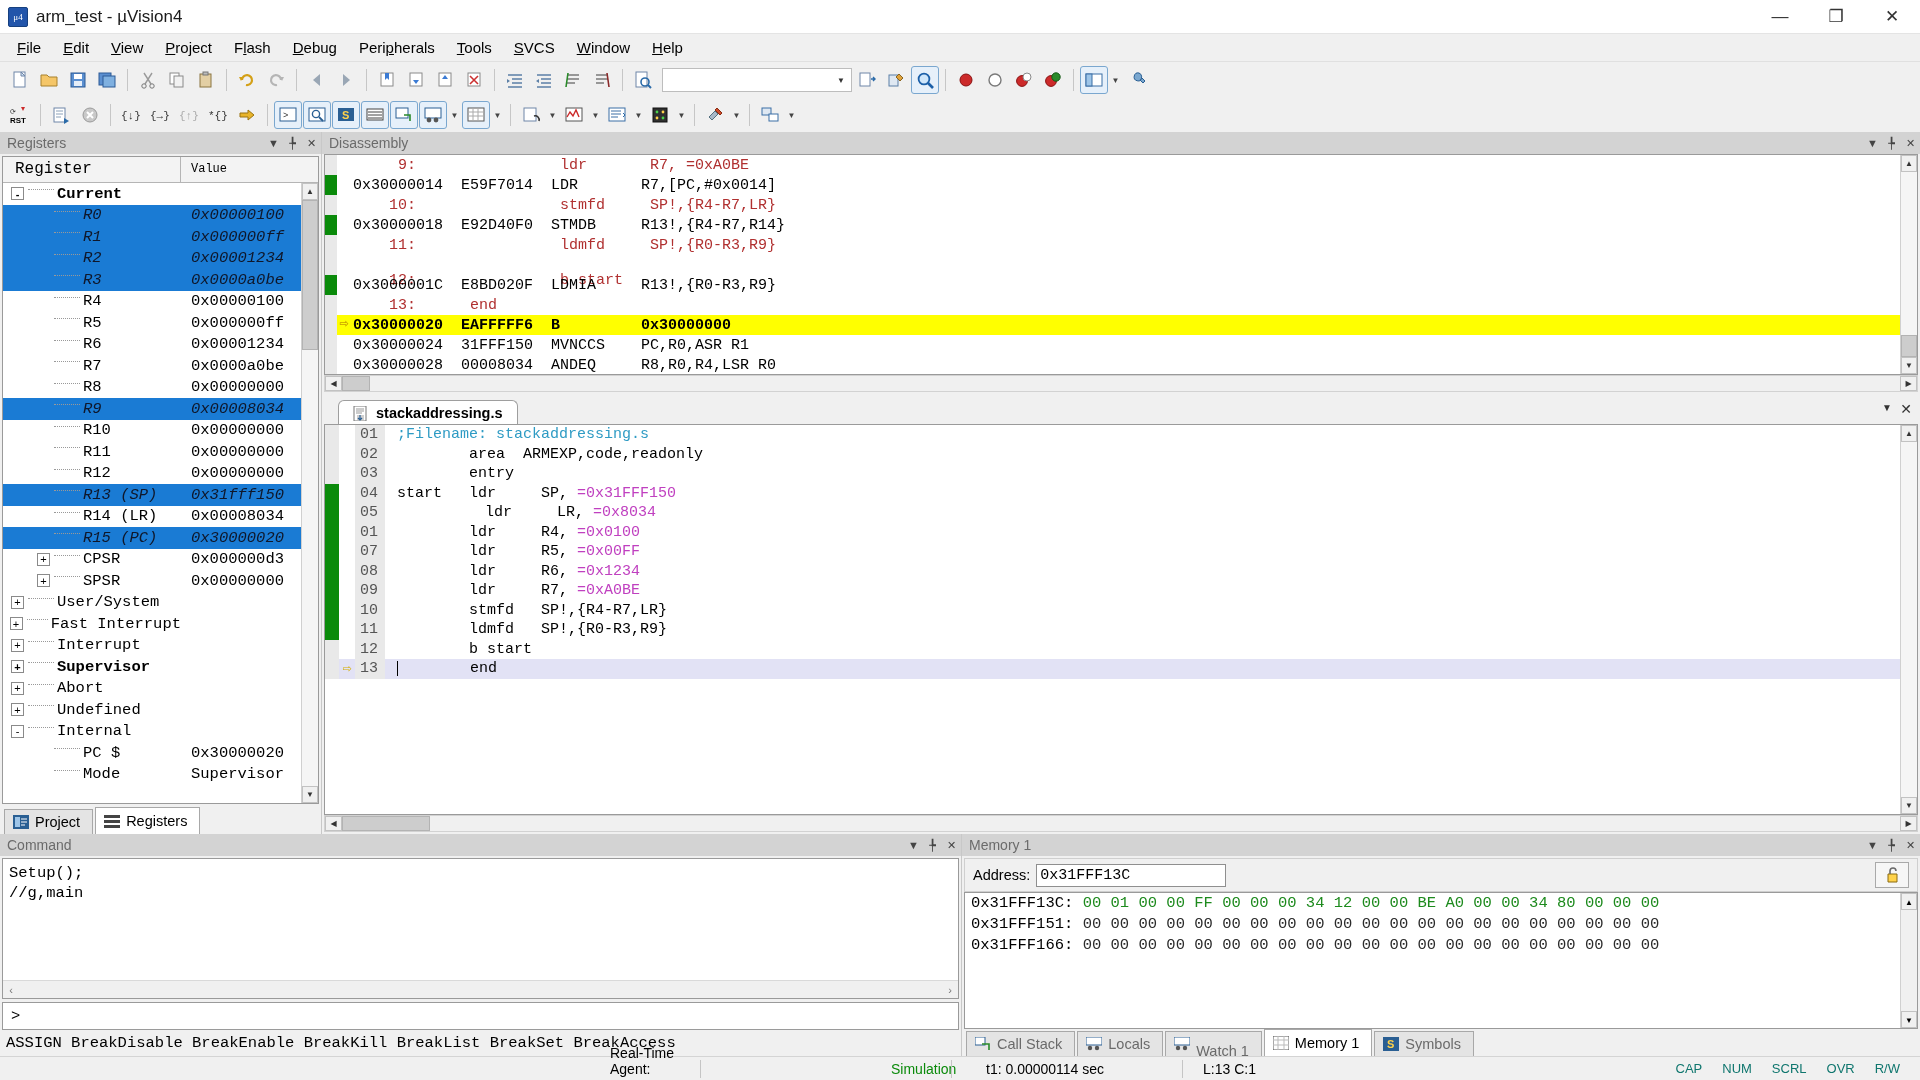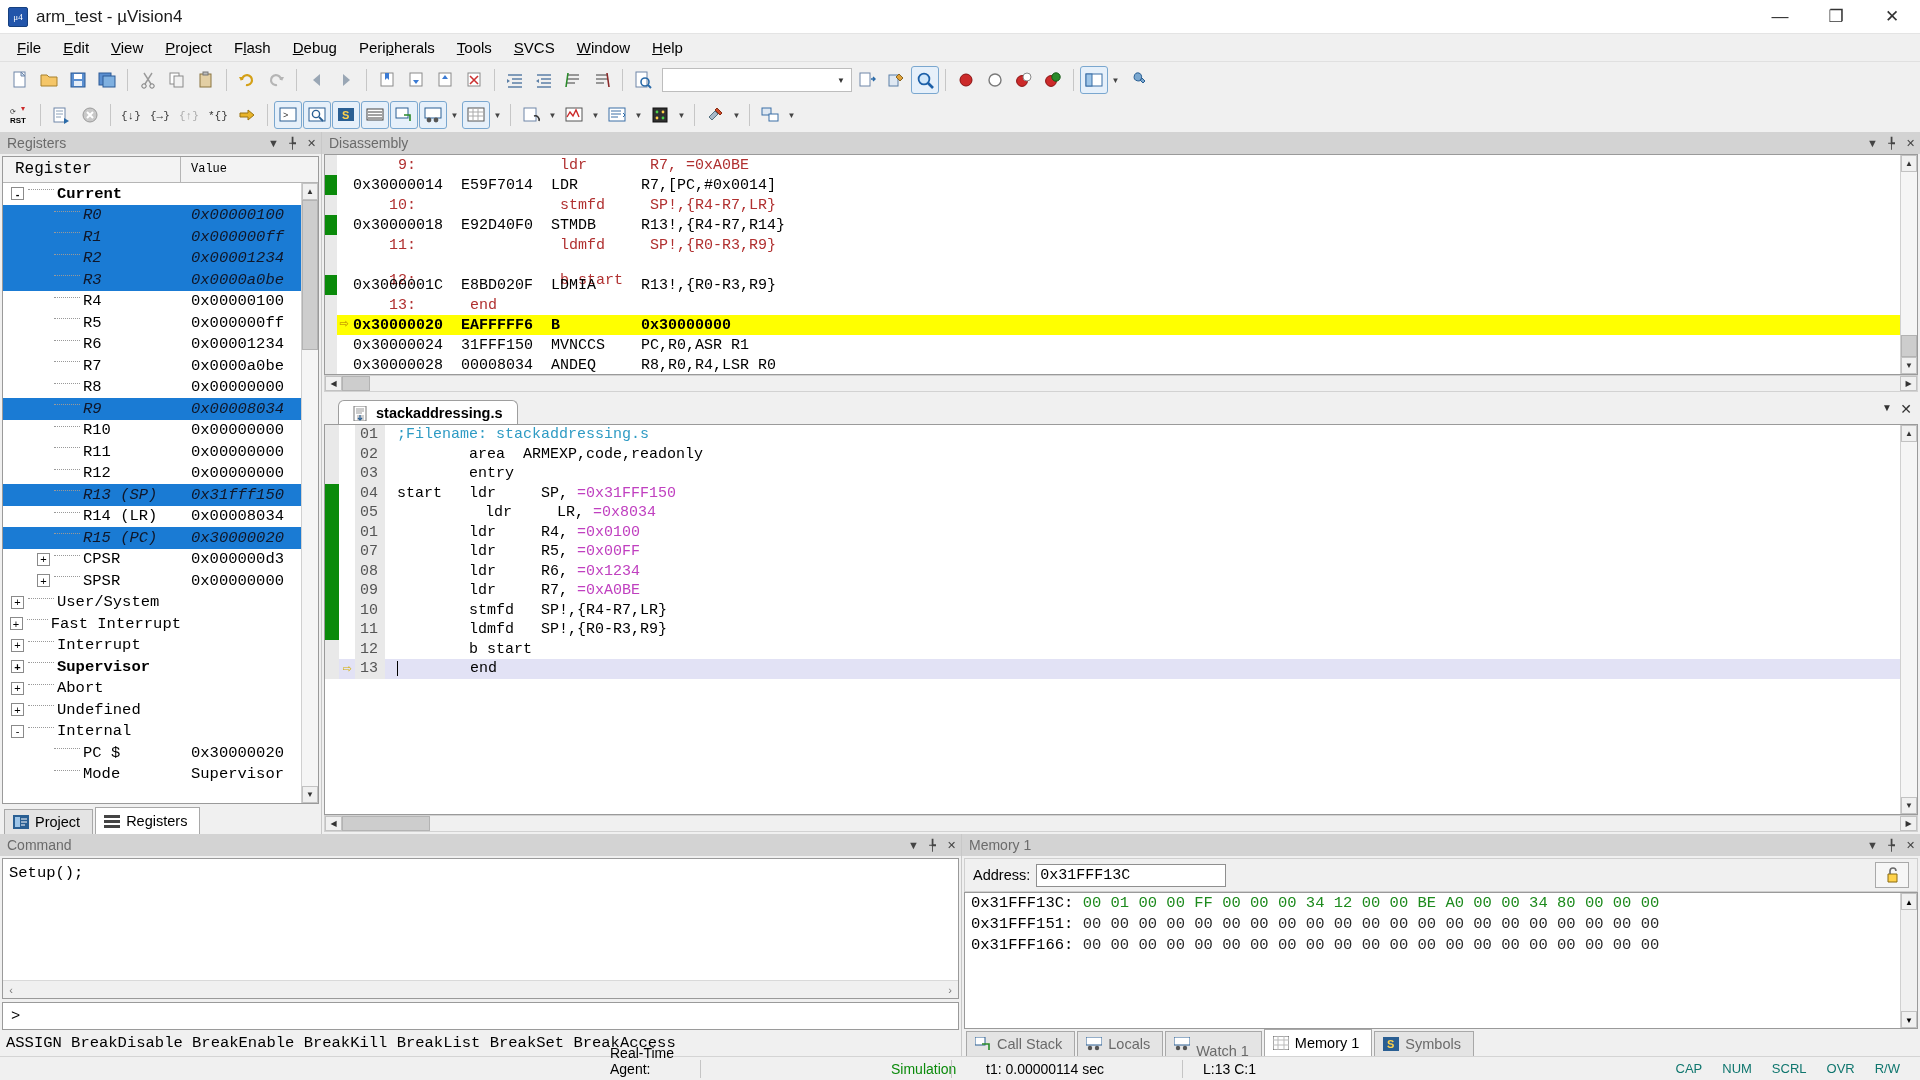--- a/index.html
+++ b/index.html
@@ -1054,20 +1054,21 @@
       <div class="panel command">
         <div class="panel-hdr">
           <span class="ttl">Command</span>
           <span class="ctl">▼</span>
           <span class="ctl">╄</span>
           <span class="ctl">✕</span>
         </div>
         <div class="cmd-out">
           <div class="cmd-text" id="cmd-text">
               <div>Setup();</div>
+              <div>//g,main</div>
             </div>
           <div class="cmd-hsb">
             <span class="a">‹</span>
             <span style="flex:1"></span>
             <span class="a">›</span>
           </div>
         </div>
         <div class="cmd-in">
           <span>&gt;</span>
           <span style="margin-left:6px"></span>

